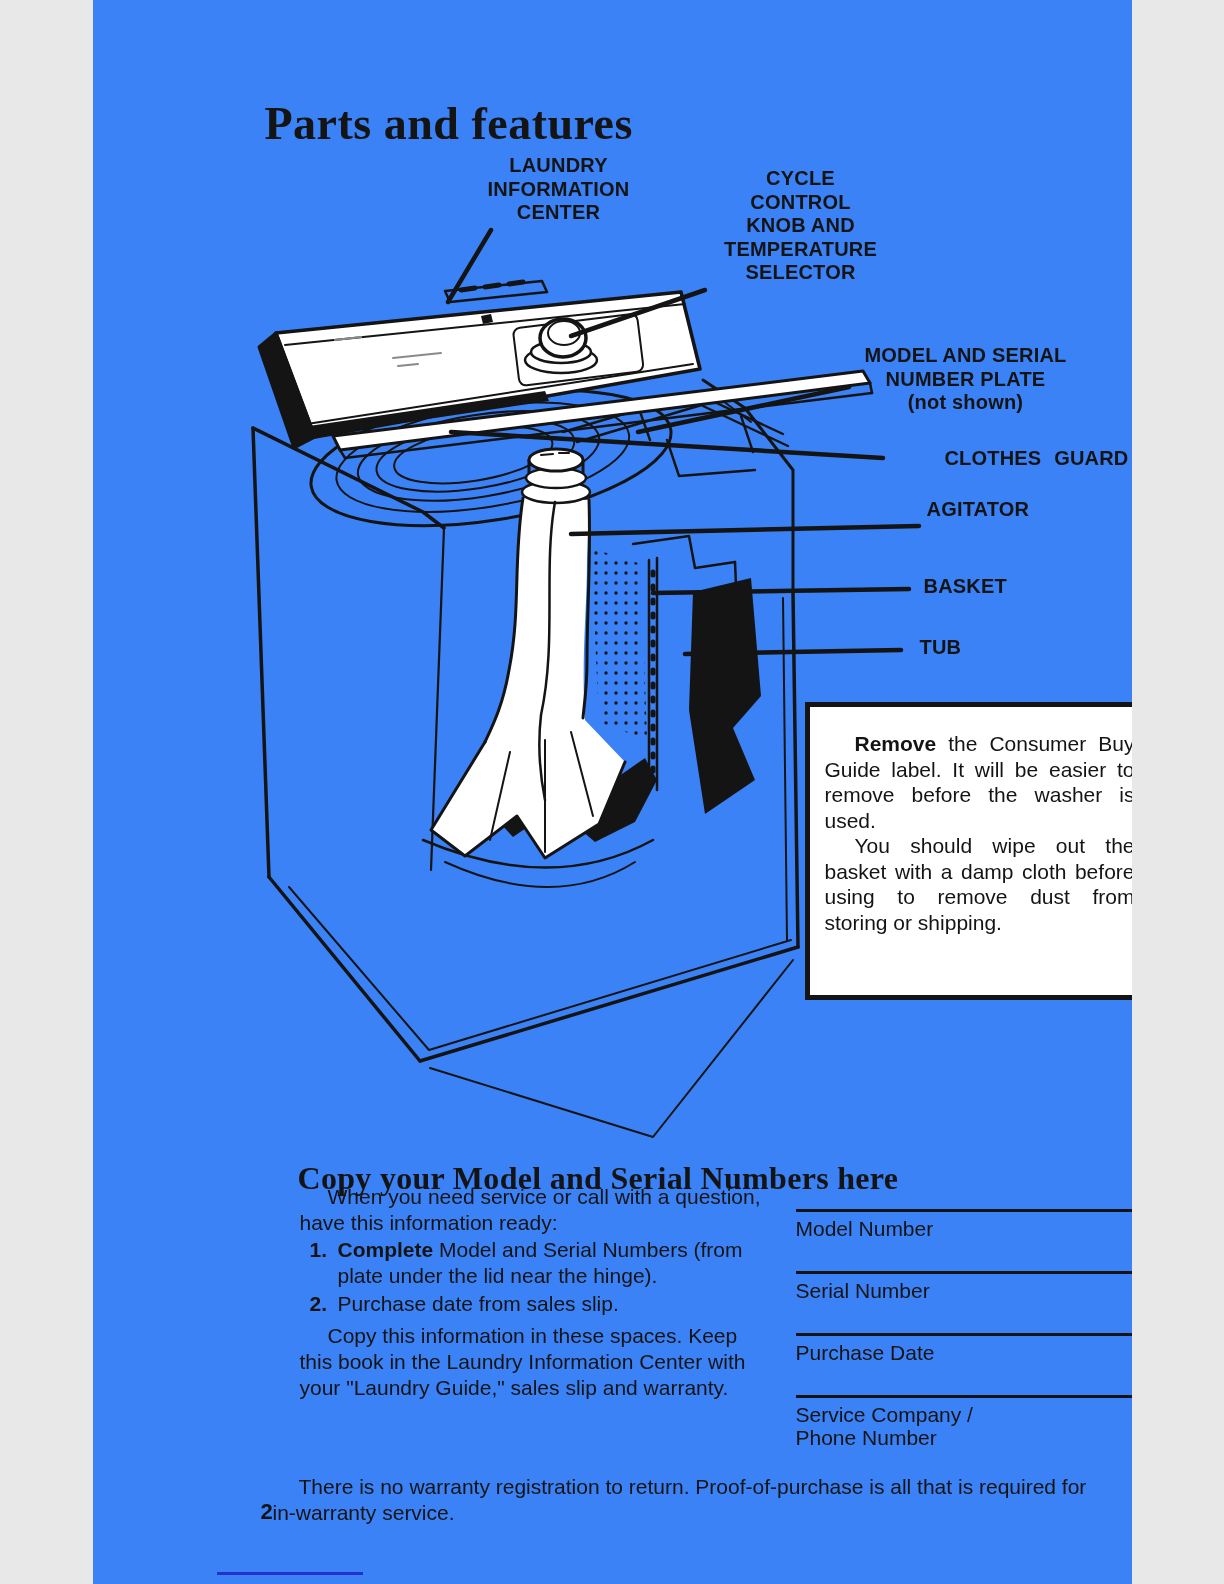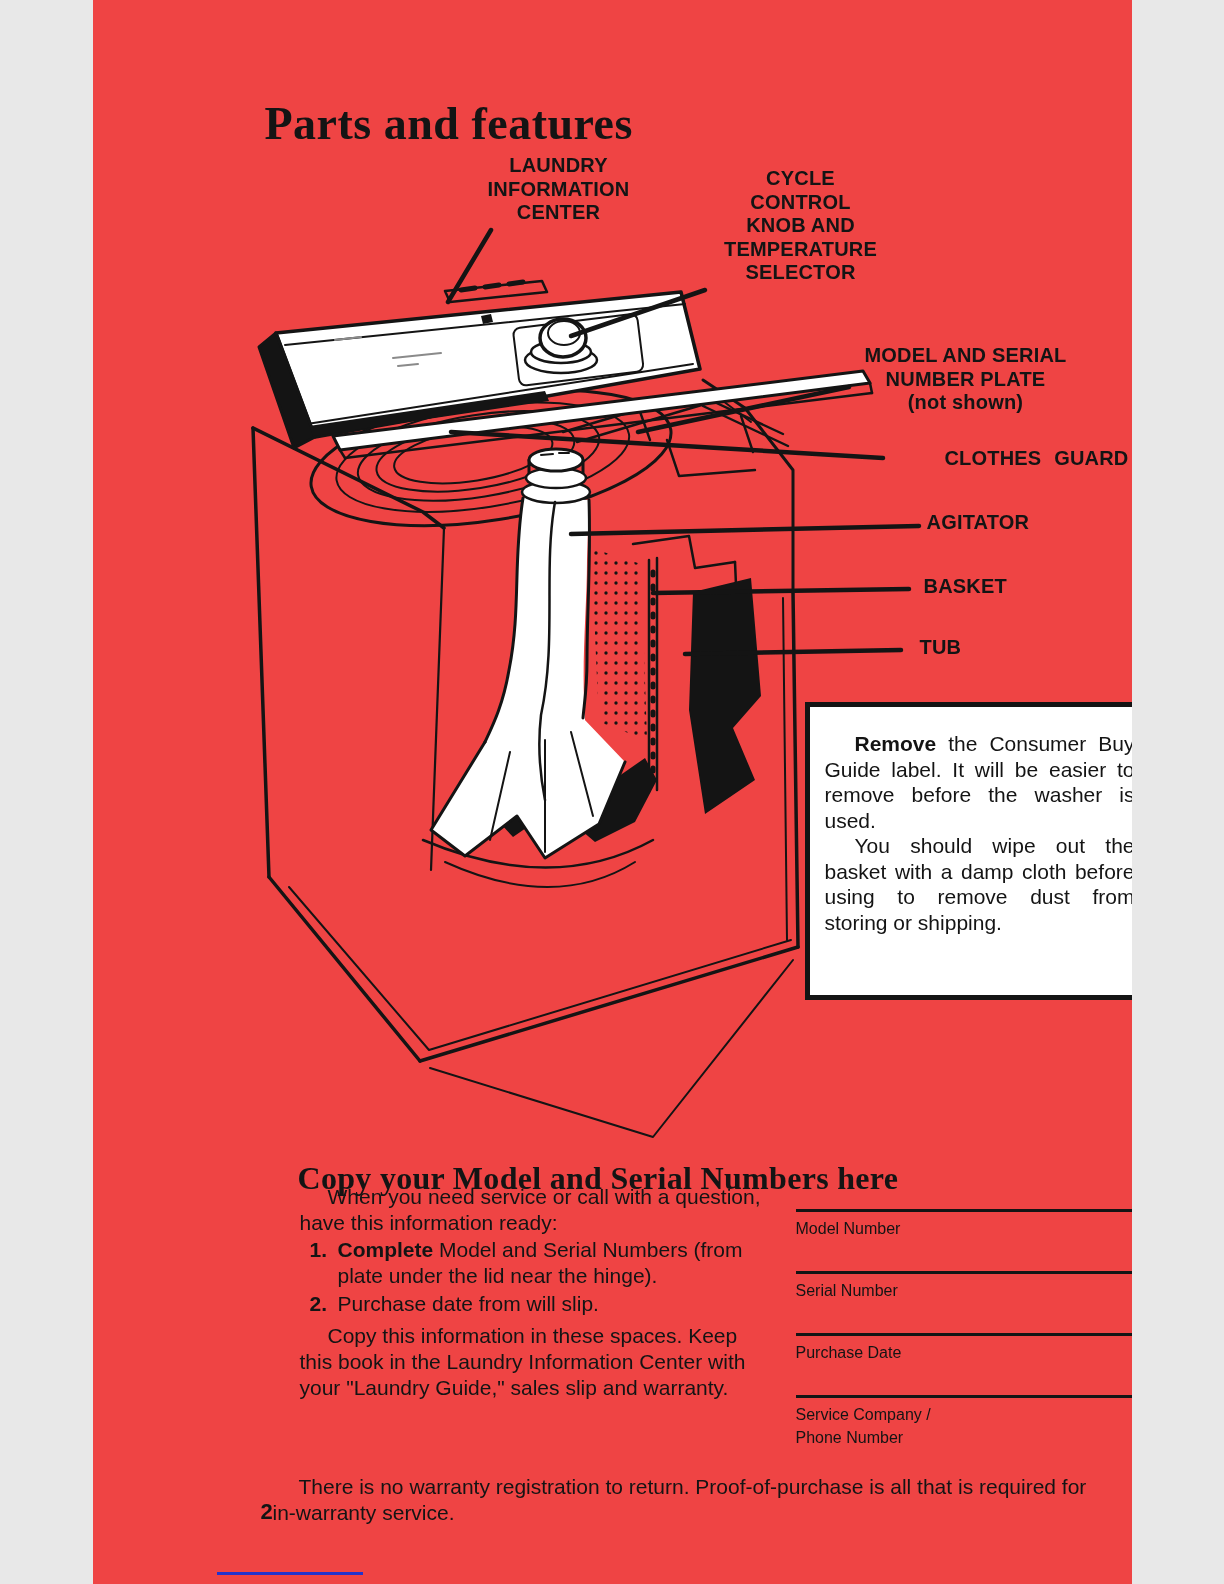--- a/index.html
+++ b/index.html
@@ -1,20 +1,20 @@
 <!DOCTYPE html>
 <html><head>
 <meta charset="utf-8">
 <style>
   html,body{margin:0;padding:0;background:#e8e8e8;}
   #page{
     position:relative;
     width:1039px;height:1584px;
     margin:0 auto;
-    background:#ef4444;
+    background:#3b82f6;
     font-family:"Liberation Sans", sans-serif;
     color:#141414;
     overflow:hidden;
   }
   
   #title{
     position:absolute;left:172px;top:66px;
     font-family:"Liberation Serif", serif;
     font-weight:bold;font-size:46px;letter-spacing:0.5px;
   }
@@ -28,21 +28,21 @@
   #diagram svg{position:absolute;left:0;top:0;}
   .plabel{
     position:absolute;
     font-weight:bold;font-size:20px;line-height:23.5px;
     text-align:center;white-space:pre-line;letter-spacing:0.2px;
   }
   #lbl-laundry{left:352px;top:14px;width:228px;}
   #lbl-cycle{left:597px;top:27px;width:222px;}
   #lbl-model{left:742px;top:204px;width:262px;}
   #lbl-clothes{left:796px;top:307px;width:240px;text-align:right;word-spacing:7px;}
-  #lbl-agitator{left:834px;top:371px;text-align:left;}
+  #lbl-agitator{left:834px;top:358px;text-align:left;}
   #lbl-basket{left:831px;top:435px;text-align:left;}
   #lbl-tub{left:827px;top:496px;text-align:right;}
   
   #note-box{
     position:absolute;left:712px;top:562px;width:352px;height:298px;
     border:5px solid #141414;background:#ffffff;
     box-sizing:border-box;
     padding:24px 17px 14px 15px;
     font-size:21px;line-height:25.5px;text-align:justify;
   }
@@ -54,21 +54,21 @@
   }
   #records-left p{margin:0;}
   #records-left .indent{text-indent:28px;}
   .list-item{position:relative;padding-left:38px;margin:1px 0 2px 0;}
   .list-item .num{position:absolute;left:10px;font-weight:bold;}
   #copy-note{margin-top:6px !important;}
   #records-form{position:absolute;left:703px;top:1209px;width:352px;}
   .form-field{
     height:62px;border-top:3px solid #141414;
     padding-top:5px;box-sizing:border-box;
-    font-size:16px;line-height:23px;white-space:pre-line;
+    font-size:21px;line-height:23px;white-space:pre-line;
   }
   #warranty-note{
     position:absolute;left:180px;top:1453px;width:830px;
     font-size:21px;line-height:26px;text-indent:26px;
   }
   #page-number{
     position:absolute;left:168px;top:1499px;
     font-size:22px;font-weight:bold;
   }
   #blue-rule{
@@ -216,21 +216,21 @@
   <h2 id="section-heading">Copy your Model and Serial Numbers here</h2>
 
   <div id="records-left">
     <p class="indent">When you need service or call with a question, have this information ready:</p>
     <div class="list-item">
       <span class="num">1.</span>
       <b>Complete</b><span> Model and Serial Numbers (from plate under the lid near the hinge).</span>
     </div>
     <div class="list-item">
       <span class="num">2.</span>
-      <span>Purchase date from will slip.</span>
+      <span>Purchase date from sales slip.</span>
     </div>
     <p class="indent" id="copy-note">Copy this information in these spaces. Keep this book in the Laundry Information Center with your "Laundry Guide," sales slip and warranty.</p>
   </div>
 
   <div id="records-form">
     <div class="form-field">Model Number</div>
     <div class="form-field">Serial Number</div>
     <div class="form-field">Purchase Date</div>
     <div class="form-field">Service Company /
 Phone Number</div>

